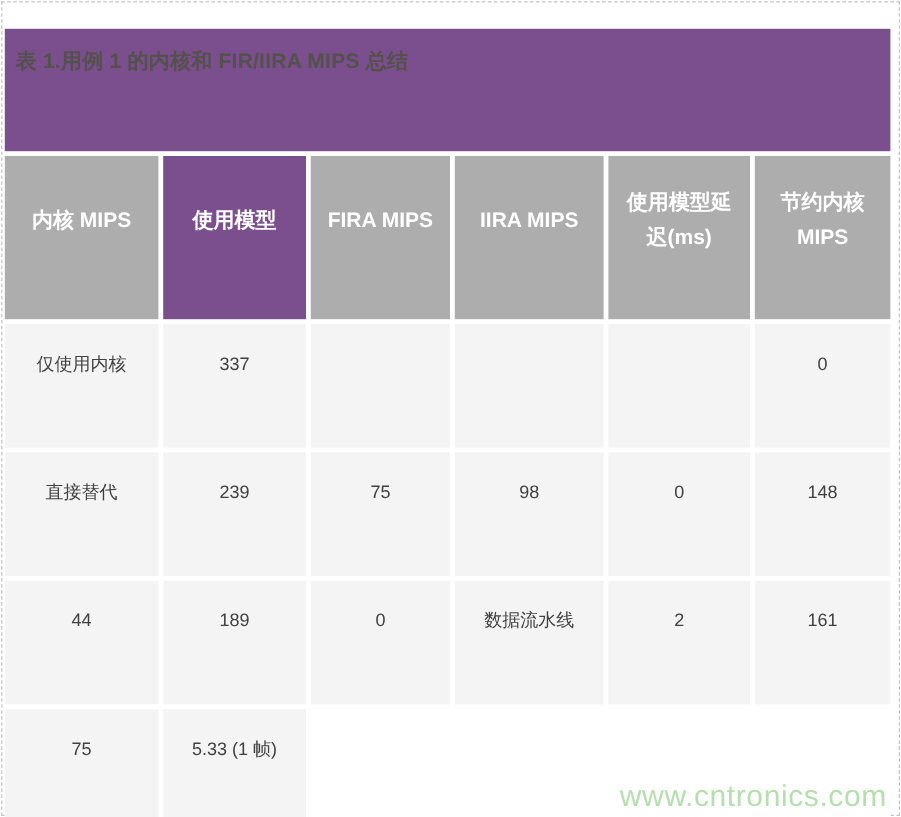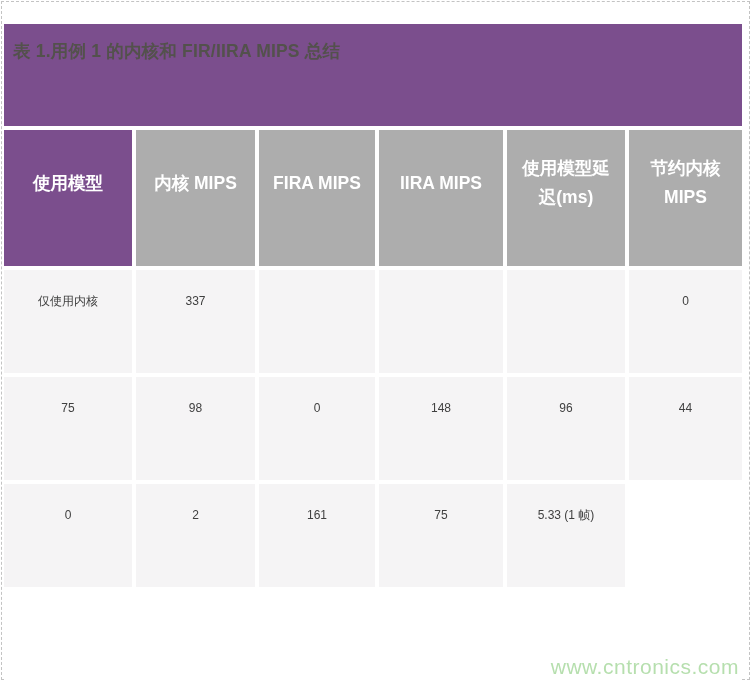--- a/index.html
+++ b/index.html
@@ -63,77 +63,80 @@
     padding: 0 6px 30px 6px;
     line-height: 1.65;
     white-space: pre-line;
   }
   .hcell.first {
     background: var(--accent-purple, #7b4e8d);
   }
   .cell {
     background: var(--row-bg, #f5f4f5);
     color: var(--data-text, #404040);
-    font-size: 12px;
+    font-size: 15px;
     display: flex;
     align-items: flex-start;
     justify-content: center;
     text-align: left;
     box-sizing: border-box;
     padding-top: 24px;
     line-height: 1.3;
   }
   .watermark {
     position: absolute;
     right: 12px;
     bottom: 2px;
-    font-size: 21px;
+    font-size: 25px;
     color: var(--watermark-green, #b6dfae);
     letter-spacing: 0.5px;
   }
 </style>
 </head>
 <body>
 
 <div class="canvas">
   <div class="dashed-frame"></div>
 
   <div class="sheet">
 
     <div class="title-block">
       <div class="title-text">表 1.用例 1 的内核和 FIR/IIRA MIPS 总结</div>
     </div>
 
     <div class="grid">
 
+      <div class="hcell">内核 MIPS</div>
       <div class="hcell first">使用模型</div>
-      <div class="hcell">内核 MIPS</div>
       <div class="hcell">FIRA MIPS</div>
       <div class="hcell">IIRA MIPS</div>
       <div class="hcell">使用模型延
 迟(ms)</div>
       <div class="hcell">节约内核
 MIPS</div>
 
       <div class="cell">仅使用内核</div>
       <div class="cell">337</div>
       <div class="cell"></div>
       <div class="cell"></div>
       <div class="cell"></div>
       <div class="cell">0</div>
 
+      <div class="cell">直接替代</div>
+      <div class="cell">239</div>
       <div class="cell">75</div>
       <div class="cell">98</div>
       <div class="cell">0</div>
 
       <div class="cell">148</div>
-      <div class="cell">96</div>
       <div class="cell">44</div>
+      <div class="cell">189</div>
       <div class="cell">0</div>
 
+      <div class="cell">数据流水线</div>
       <div class="cell">2</div>
       <div class="cell">161</div>
       <div class="cell">75</div>
       <div class="cell">5.33 (1 帧)</div>
     </div>
   </div>
 
   <div class="watermark">www.cntronics.com</div>
 </div>
 

